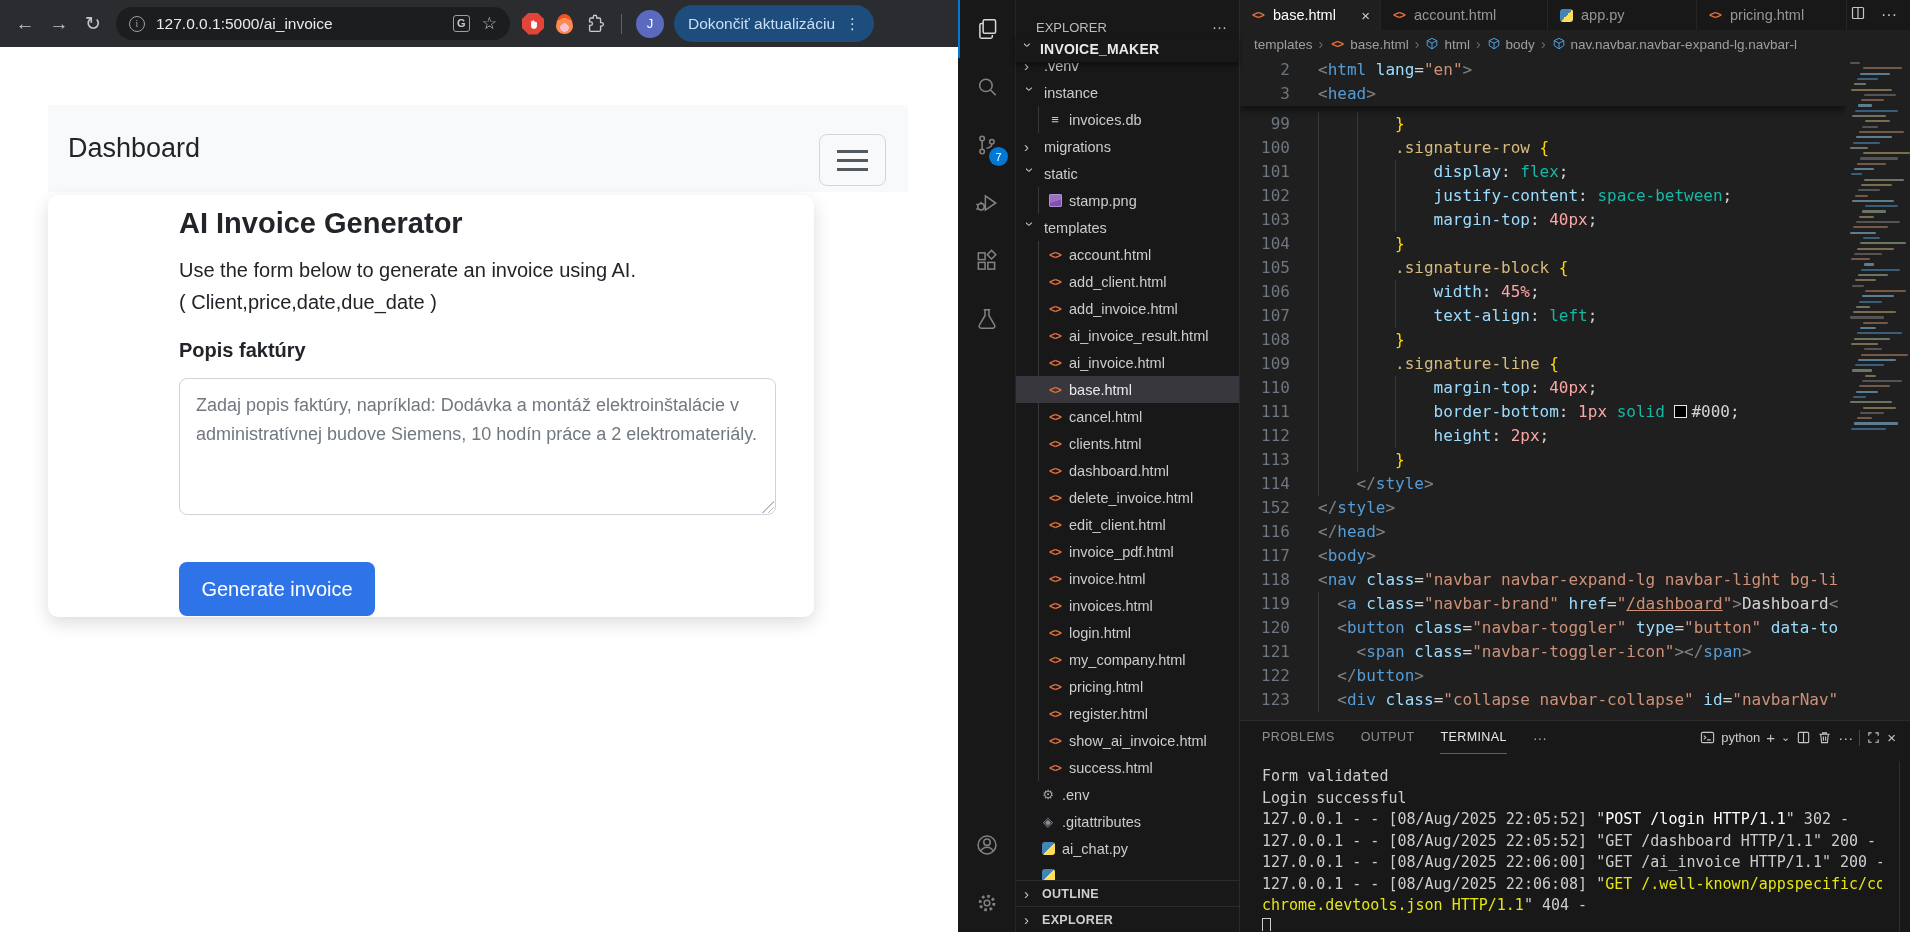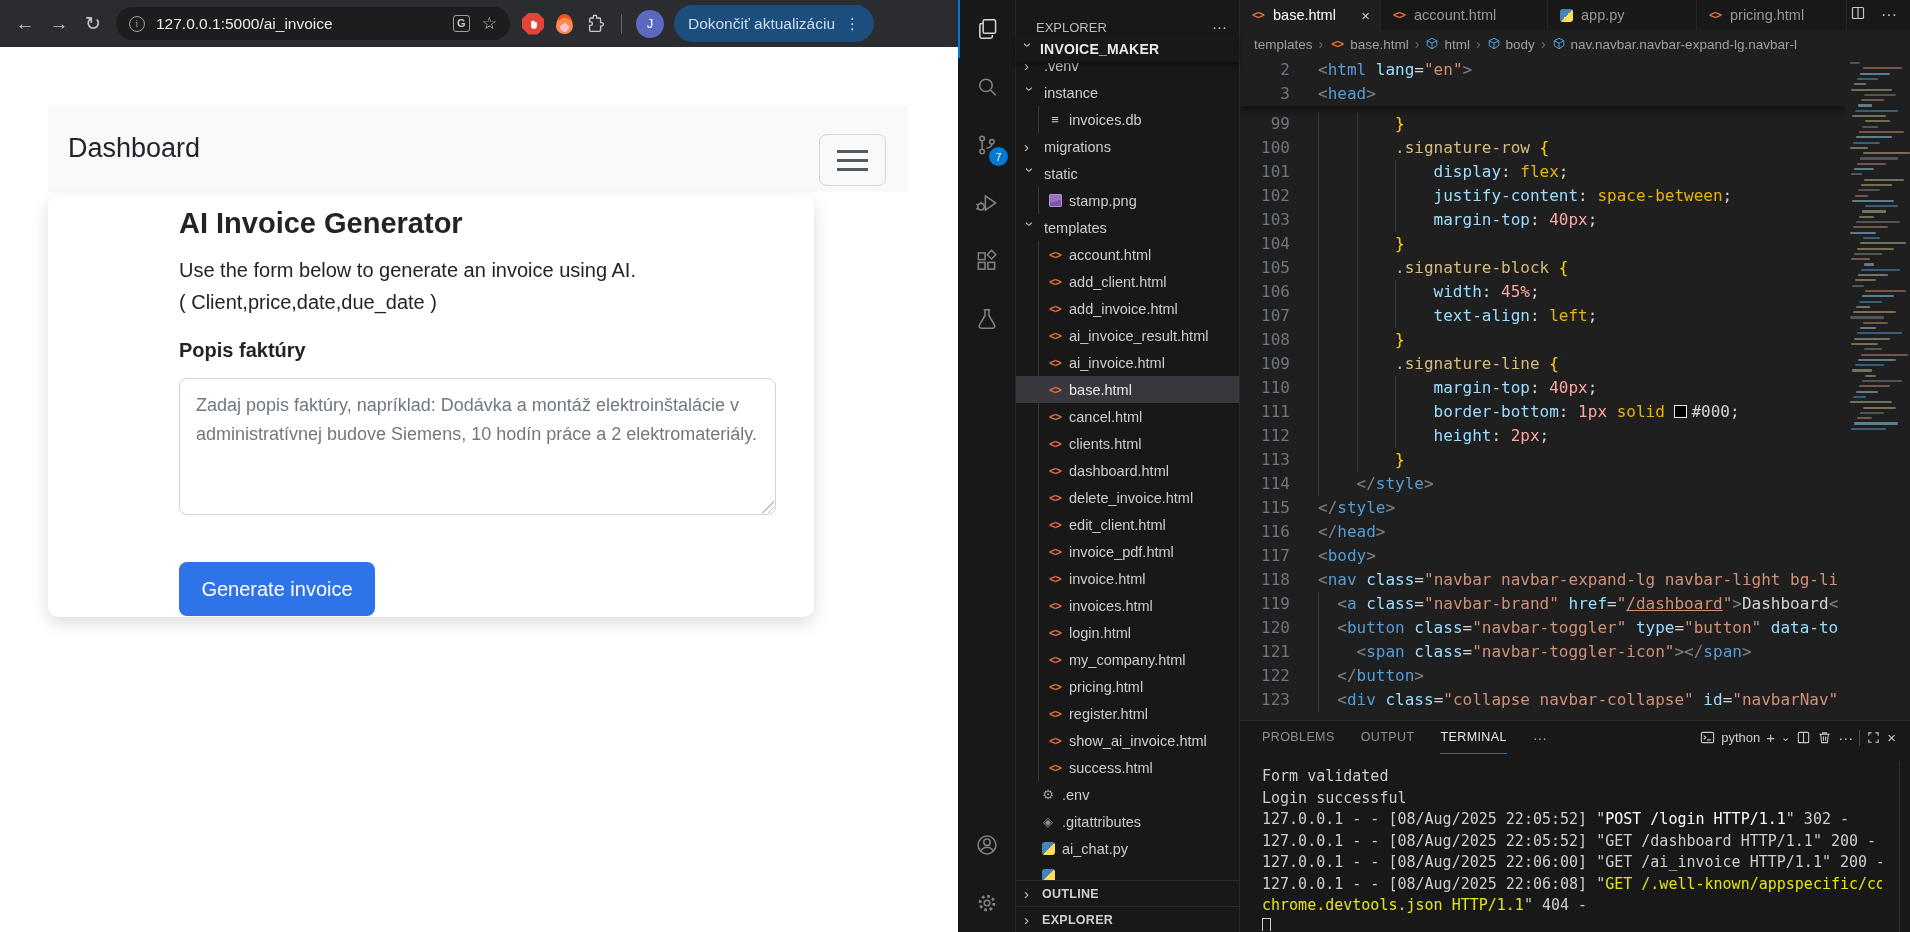--- a/index.html
+++ b/index.html
@@ -119,21 +119,21 @@
   .crumb-sep { color:#6e6e6e; font-size:14px; }
 
   .code { position:absolute; left:0; top:58px; width:606px; height:662px; overflow:hidden;
           font-family:"DejaVu Sans Mono","Liberation Mono",monospace; font-size:16px; line-height:24px; }
   .sticky { background:#1f1f1f; box-shadow:0 5px 7px rgba(0,0,0,.45); position:relative; z-index:2; }
   .lines { margin-top:6px; }
   .code-line { position:relative; height:24px; white-space:pre; padding-left:78px; }
   .ln { position:absolute; left:0; top:0; width:50px; text-align:right; color:#6e7681; }
   .guide { position:absolute; top:0; bottom:0; border-left:1px solid #383838; }
   .tk-tag{color:#569cd6} .tk-pb{color:#808080} .tk-attr{color:#9cdcfe} .tk-str{color:#ce9178}
-  .tk-pd{color:#d4d4d4} .tk-sel{color:#d7ba7d} .tk-prop{color:#9cdcfe} .tk-val{color:#eab308}
+  .tk-pd{color:#d4d4d4} .tk-sel{color:#d7ba7d} .tk-prop{color:#9cdcfe} .tk-val{color:#14b8a6}
   .tk-num{color:#fca5a5} .tk-brc{color:#ffd700} .tk-txt{color:#d4d4d4}
   .tk-lnk{color:#ce9178; text-decoration:underline}
   .swatch { display:inline-block; width:13px; height:13px; background:#000; border:1px solid #e8e8e8;
             margin-right:4px; vertical-align:-1px; }
   .minimap { position:absolute; right:0; top:58px; width:64px; height:662px; background:#1f1f1f; cursor:pointer; }
   .mm { position:absolute; height:2.2px; border-radius:1px; opacity:.5; }
 
   .panel { position:absolute; left:282px; top:720px; width:670px; height:212px; background:#181818;
            border-top:1px solid #2b2b2b; }
   .panel-header { position:absolute; left:0; top:0; width:670px; height:33px; display:flex; align-items:center;
@@ -511,21 +511,21 @@
             <div class="code-line"><span class="ln">105</span><span class="guide" style="left: 78px;"></span><span class="guide" style="left: 116.52px;"></span><span>        </span><span class="tk-sel">.signature-block</span><span> </span><span class="tk-brc">{</span></div>
             <div class="code-line"><span class="ln">106</span><span class="guide" style="left: 78px;"></span><span class="guide" style="left: 116.52px;"></span><span class="guide" style="left: 155.04px;"></span><span>            </span><span class="tk-prop">width</span><span class="tk-pd">:</span><span> </span><span class="tk-num">45%</span><span class="tk-pd">;</span></div>
             <div class="code-line"><span class="ln">107</span><span class="guide" style="left: 78px;"></span><span class="guide" style="left: 116.52px;"></span><span class="guide" style="left: 155.04px;"></span><span>            </span><span class="tk-prop">text-align</span><span class="tk-pd">:</span><span> </span><span class="tk-val">left</span><span class="tk-pd">;</span></div>
             <div class="code-line"><span class="ln">108</span><span class="guide" style="left: 78px;"></span><span class="guide" style="left: 116.52px;"></span><span>        </span><span class="tk-brc">}</span></div>
             <div class="code-line"><span class="ln">109</span><span class="guide" style="left: 78px;"></span><span class="guide" style="left: 116.52px;"></span><span>        </span><span class="tk-sel">.signature-line</span><span> </span><span class="tk-brc">{</span></div>
             <div class="code-line"><span class="ln">110</span><span class="guide" style="left: 78px;"></span><span class="guide" style="left: 116.52px;"></span><span class="guide" style="left: 155.04px;"></span><span>            </span><span class="tk-prop">margin-top</span><span class="tk-pd">:</span><span> </span><span class="tk-num">40px</span><span class="tk-pd">;</span></div>
             <div class="code-line"><span class="ln">111</span><span class="guide" style="left: 78px;"></span><span class="guide" style="left: 116.52px;"></span><span class="guide" style="left: 155.04px;"></span><span>            </span><span class="tk-prop">border-bottom</span><span class="tk-pd">:</span><span> </span><span class="tk-num">1px</span><span> </span><span class="tk-val">solid</span><span> </span><span class="swatch"></span><span class="tk-pd">#000</span><span class="tk-pd">;</span></div>
             <div class="code-line"><span class="ln">112</span><span class="guide" style="left: 78px;"></span><span class="guide" style="left: 116.52px;"></span><span class="guide" style="left: 155.04px;"></span><span>            </span><span class="tk-prop">height</span><span class="tk-pd">:</span><span> </span><span class="tk-num">2px</span><span class="tk-pd">;</span></div>
             <div class="code-line"><span class="ln">113</span><span class="guide" style="left: 78px;"></span><span class="guide" style="left: 116.52px;"></span><span>        </span><span class="tk-brc">}</span></div>
             <div class="code-line"><span class="ln">114</span><span class="guide" style="left: 78px;"></span><span>    </span><span class="tk-pb">&lt;/</span><span class="tk-tag">style</span><span class="tk-pb">&gt;</span></div>
-            <div class="code-line"><span class="ln">115</span><span class="tk-pb">&lt;/</span><span class="tk-tag">style</span><span class="tk-pb">&gt;</span></div>
+            <div class="code-line"><span class="ln">152</span><span class="tk-pb">&lt;/</span><span class="tk-tag">style</span><span class="tk-pb">&gt;</span></div>
             <div class="code-line"><span class="ln">116</span><span class="tk-pb">&lt;/</span><span class="tk-tag">head</span><span class="tk-pb">&gt;</span></div>
             <div class="code-line"><span class="ln">117</span><span class="tk-pb">&lt;</span><span class="tk-tag">body</span><span class="tk-pb">&gt;</span></div>
             <div class="code-line"><span class="ln">118</span><span class="tk-pb">&lt;</span><span class="tk-tag">nav</span><span> </span><span class="tk-attr">class</span><span class="tk-pd">=</span><span class="tk-str">"navbar navbar-expand-lg navbar-light bg-li</span></div>
             <div class="code-line"><span class="ln">119</span><span class="guide" style="left: 78px;"></span><span>  </span><span class="tk-pb">&lt;</span><span class="tk-tag">a</span><span> </span><span class="tk-attr">class</span><span class="tk-pd">=</span><span class="tk-str">"navbar-brand"</span><span> </span><span class="tk-attr">href</span><span class="tk-pd">=</span><span class="tk-str">"</span><span class="tk-lnk">/dashboard</span><span class="tk-str">"</span><span class="tk-pb">&gt;</span><span class="tk-txt">Dashboard</span><span class="tk-pb">&lt;</span></div>
             <div class="code-line"><span class="ln">120</span><span class="guide" style="left: 78px;"></span><span>  </span><span class="tk-pb">&lt;</span><span class="tk-tag">button</span><span> </span><span class="tk-attr">class</span><span class="tk-pd">=</span><span class="tk-str">"navbar-toggler"</span><span> </span><span class="tk-attr">type</span><span class="tk-pd">=</span><span class="tk-str">"button"</span><span> </span><span class="tk-attr">data-to</span></div>
             <div class="code-line"><span class="ln">121</span><span class="guide" style="left: 78px;"></span><span>    </span><span class="tk-pb">&lt;</span><span class="tk-tag">span</span><span> </span><span class="tk-attr">class</span><span class="tk-pd">=</span><span class="tk-str">"navbar-toggler-icon"</span><span class="tk-pb">&gt;&lt;/</span><span class="tk-tag">span</span><span class="tk-pb">&gt;</span></div>
             <div class="code-line"><span class="ln">122</span><span class="guide" style="left: 78px;"></span><span>  </span><span class="tk-pb">&lt;/</span><span class="tk-tag">button</span><span class="tk-pb">&gt;</span></div>
             <div class="code-line"><span class="ln">123</span><span class="guide" style="left: 78px;"></span><span>  </span><span class="tk-pb">&lt;</span><span class="tk-tag">div</span><span> </span><span class="tk-attr">class</span><span class="tk-pd">=</span><span class="tk-str">"collapse navbar-collapse"</span><span> </span><span class="tk-attr">id</span><span class="tk-pd">=</span><span class="tk-str">"navbarNav"</span></div>
           </div>
       </div>

